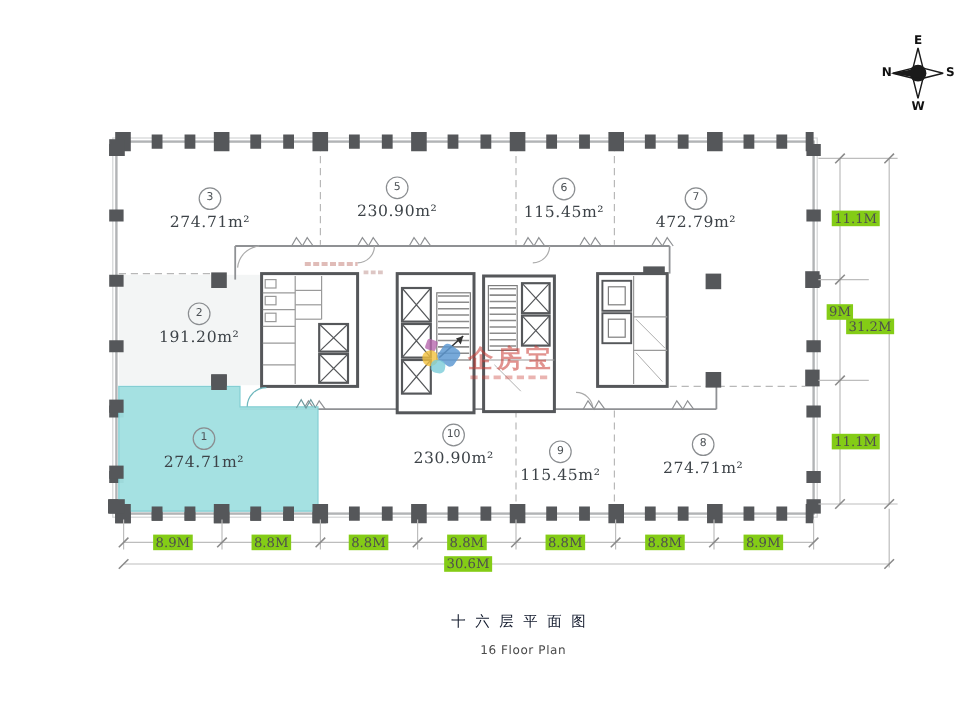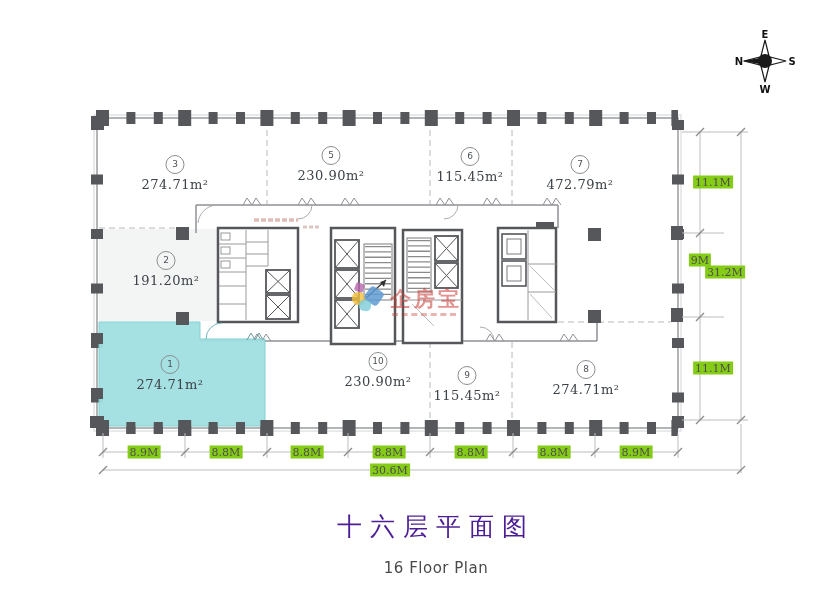--- a/index.html
+++ b/index.html
@@ -22,23 +22,23 @@
 
   
   .wm-shape{position:absolute;opacity:.8;}
   #wm-text{position:absolute;left:390px;top:285px;font-size:21px;font-weight:bold;
            color:rgba(201,57,50,.55);letter-spacing:3px;white-space:nowrap;text-align:right;}
   #wm-tagline{position:absolute;left:392px;top:313px;width:64px;height:0;
               border-top:3px dashed rgba(201,57,50,.38);}
 
   
   #title-zh{position:absolute;left:436px;top:510px;transform:translateX(-50%);
-            font-size:25px;color:#4c1d95;letter-spacing:8px;white-space:nowrap;}
-  #title-en{position:absolute;left:436px;top:559px;transform:translateX(-50%);
-            font-size:15px;color:#4a4a4a;letter-spacing:.5px;white-space:nowrap;}
+            font-size:12px;color:#0f172a;letter-spacing:8px;white-space:nowrap;}
+  #title-en{position:absolute;left:436px;top:537px;transform:translateX(-50%);
+            font-size:10px;color:#4a4a4a;letter-spacing:.5px;white-space:nowrap;}
 </style>
 </head>
 <body>
 
 <div id="stage">
 
   <svg id="plan-svg" width="814" height="600" viewBox="0 0 814 600">
 
     <g fill="none">
       <rect x="94" y="115" width="587" height="316" stroke="#d2d4d5" stroke-width="1"></rect>

